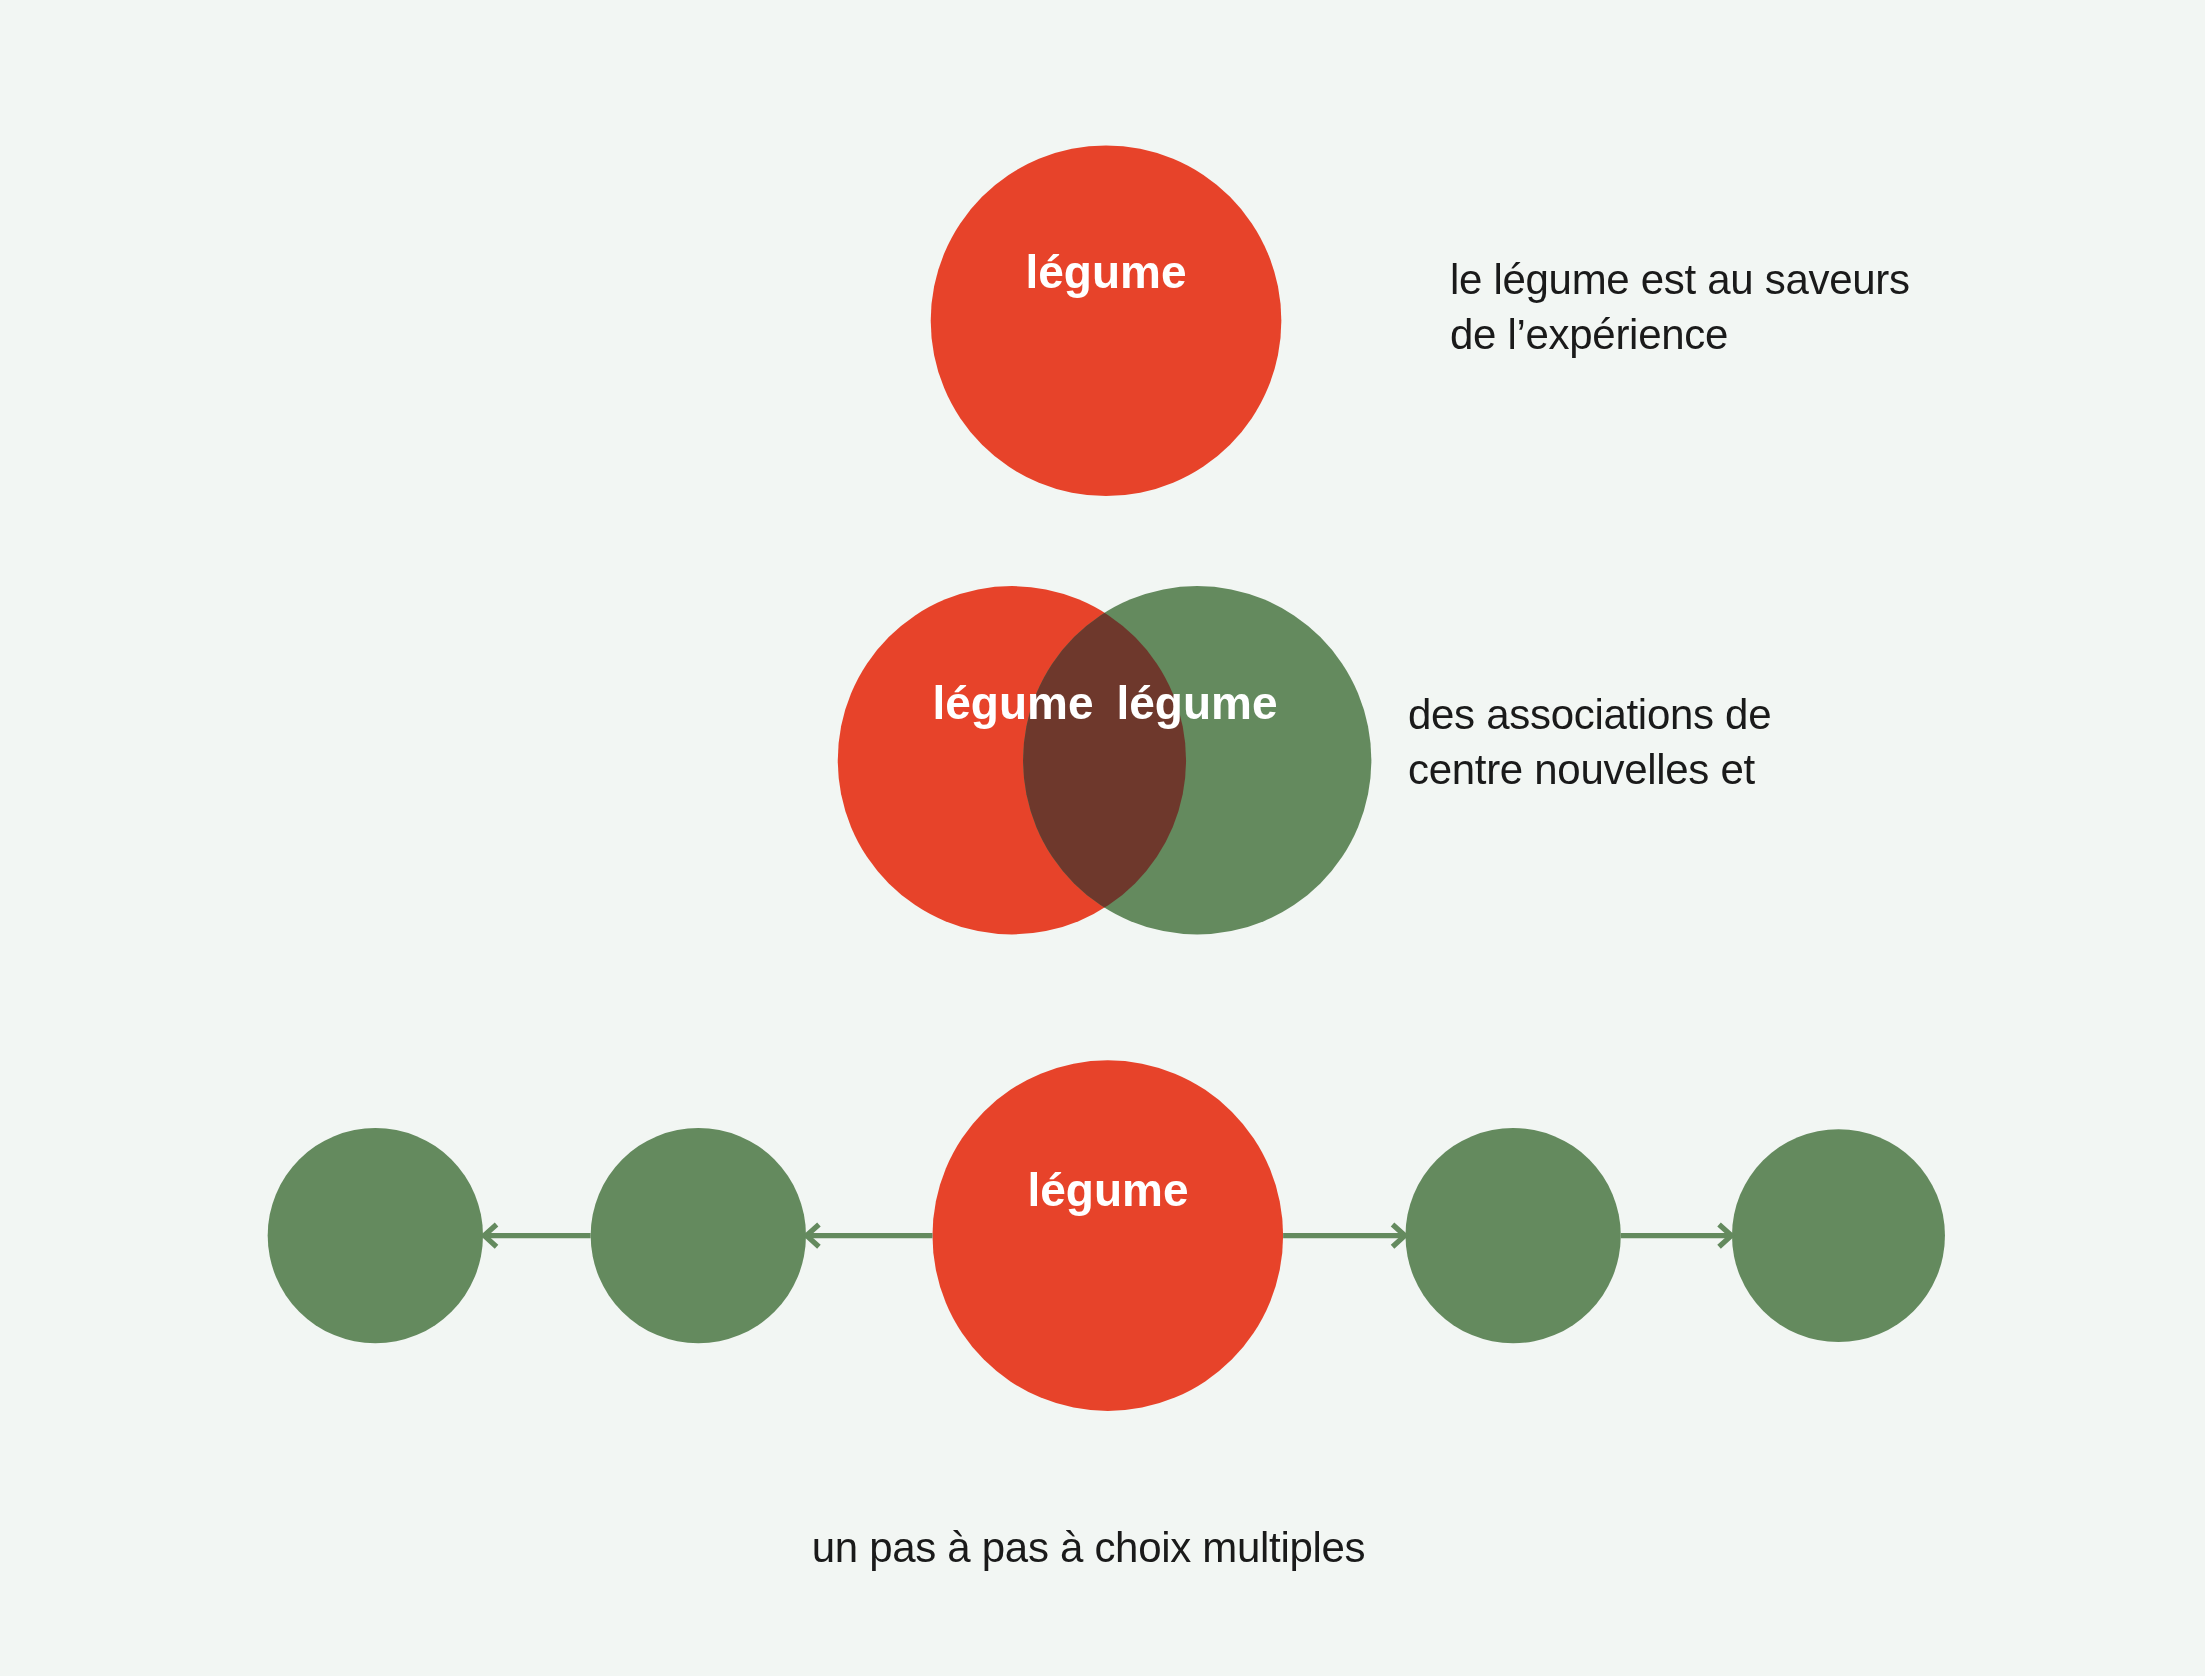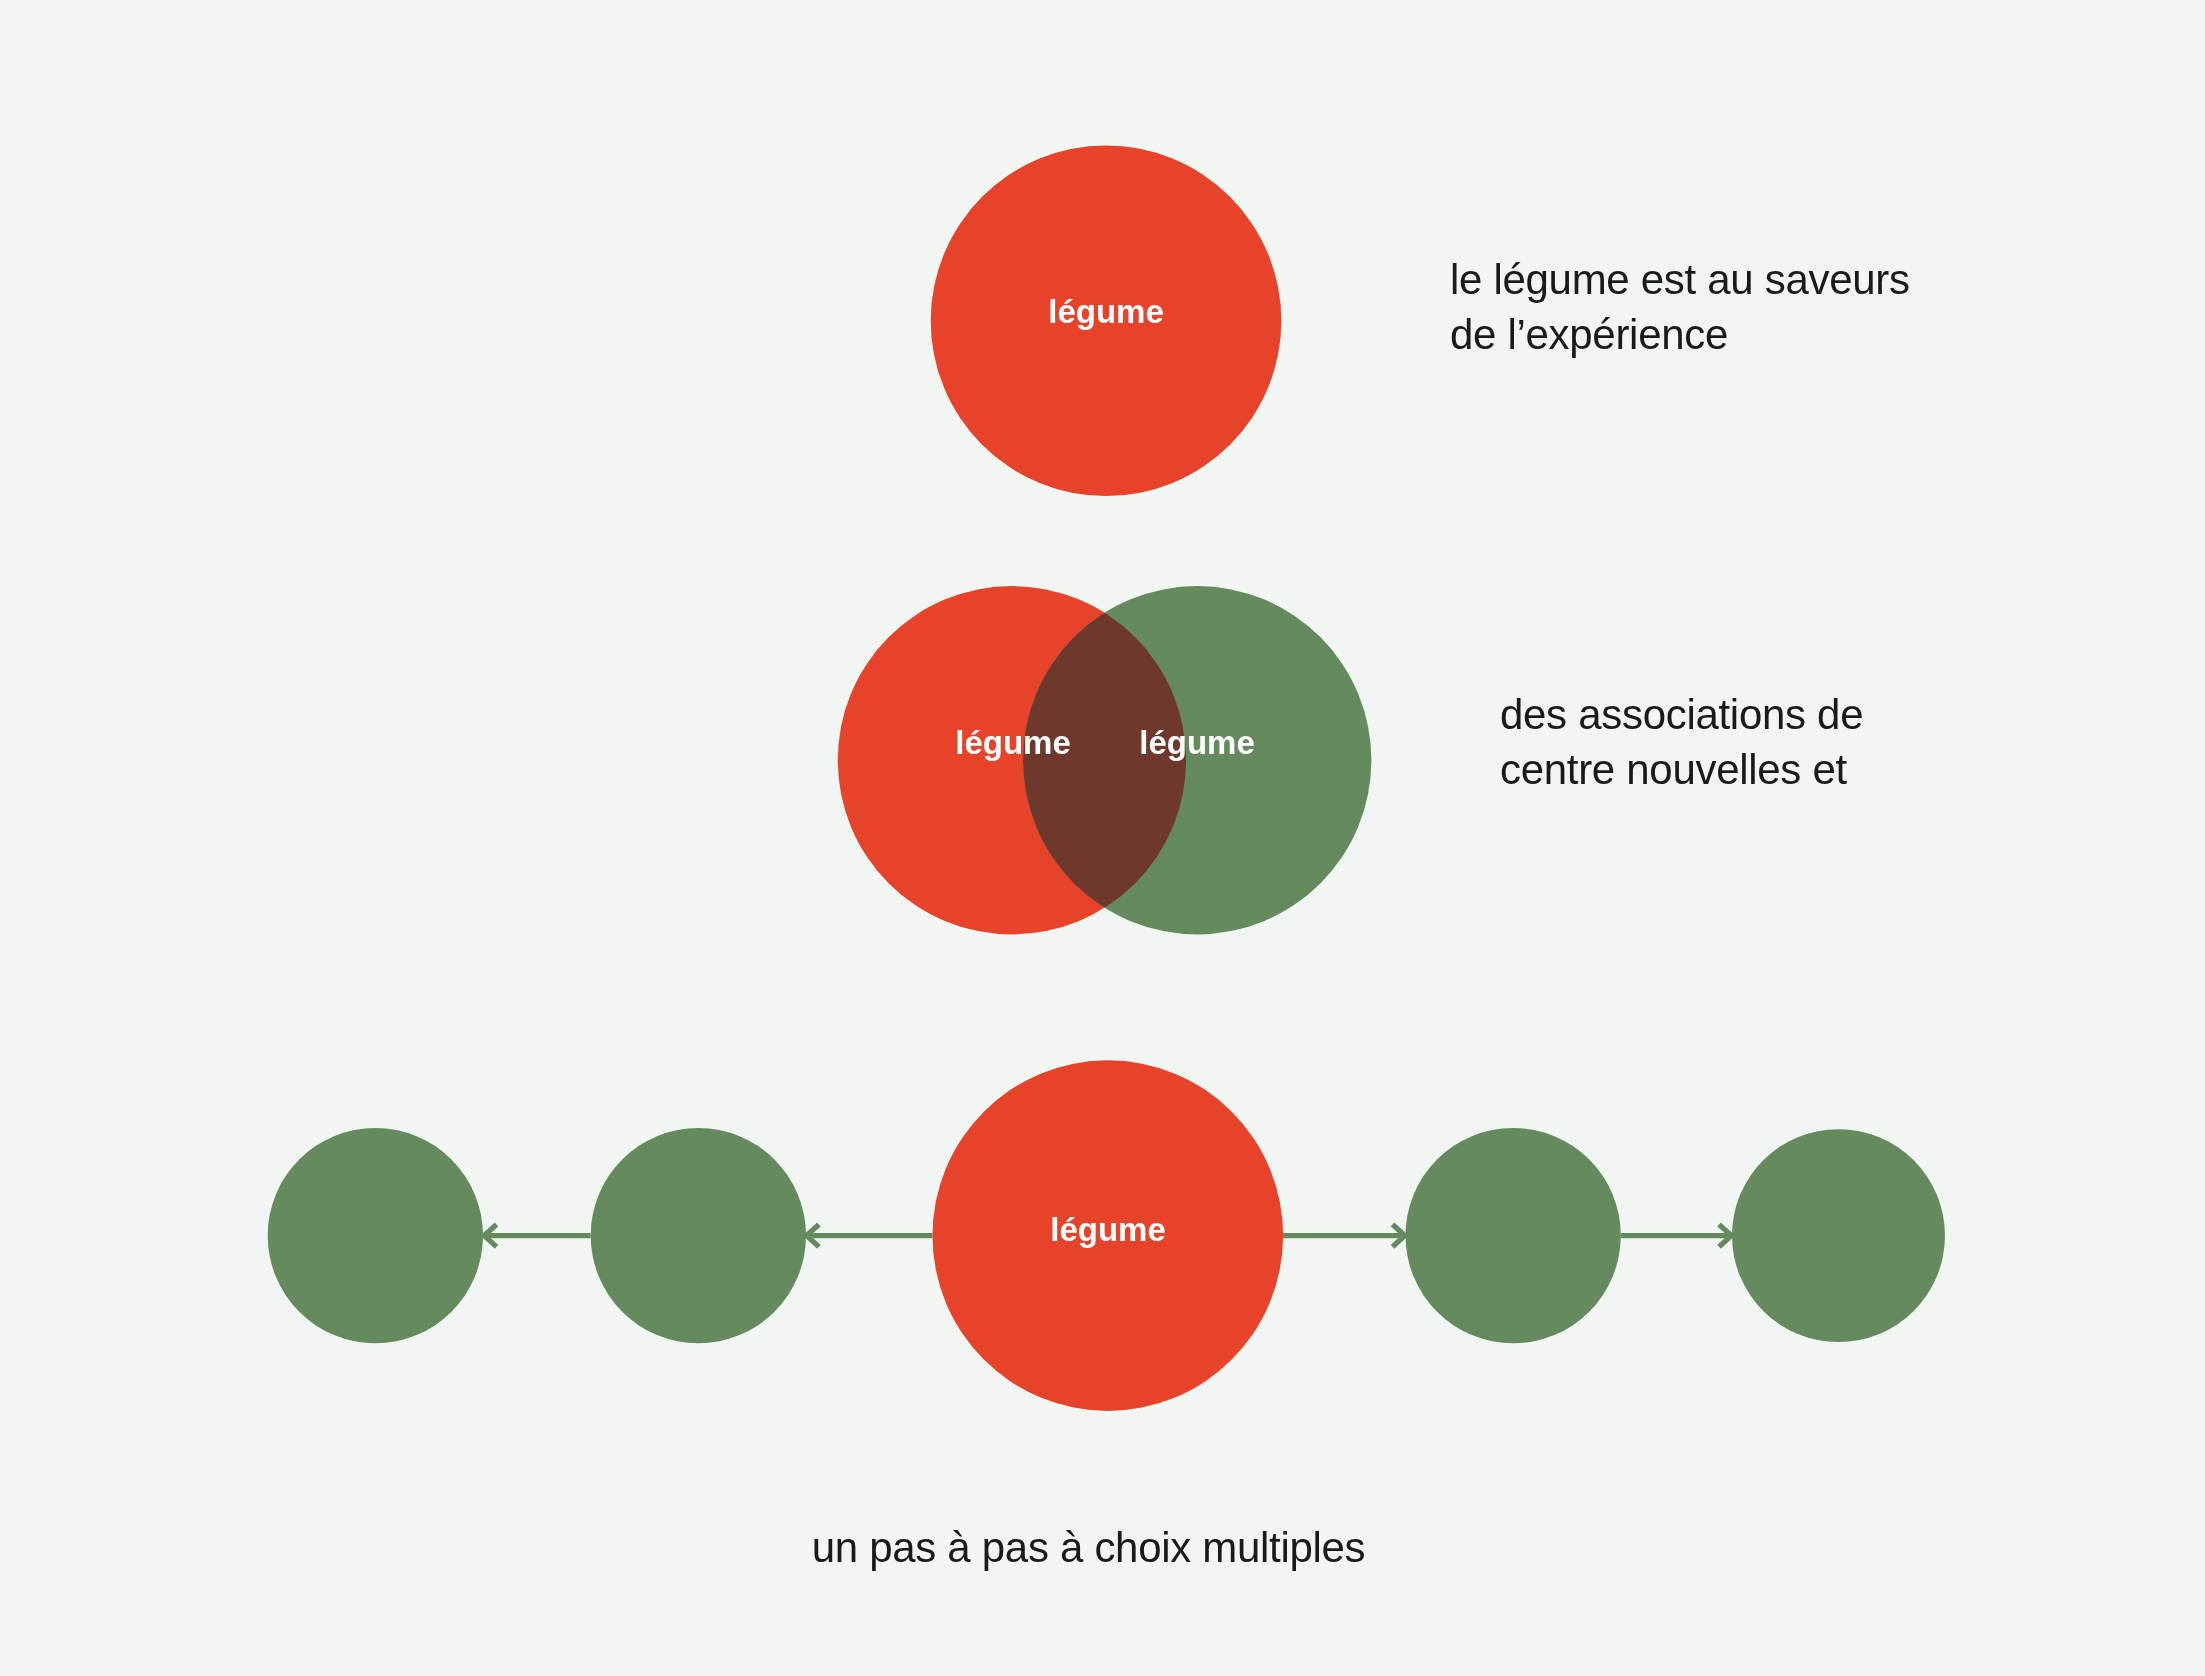--- a/index.html
+++ b/index.html
@@ -20,24 +20,23 @@
     stroke: var(--green);
     stroke-width: 9;
     fill: none;
     stroke-linecap: butt;
     stroke-linejoin: miter;
   }
   .circle-label {
     position:absolute;
     transform: translate(-50%,-50%);
     font-weight: 700;
-    font-size: 33px;
+    font-size: 46px;
     color: var(--label);
     white-space: nowrap;
-    margin-top: 40px;
   }
   .caption {
     position:absolute;
     font-size: 42px;
     line-height: 55px;
     color: var(--text);
     white-space: nowrap;
     letter-spacing: -0.3px;
   }
   .caption-center { text-align:center; }
@@ -91,21 +90,21 @@
   <div class="circle-label" style="left:1013px; top:703px;">légume</div>
   <div class="circle-label" style="left:1197px; top:703px;">légume</div>
 
   <div class="circle-label" style="left:1108px; top:1190px;">légume</div>
 
   <div class="caption" style="left:1450px; top:252px;">
     <div>le légume est au saveurs</div>
     <div>de l’expérience</div>
   </div>
 
-  <div class="caption" style="left:1500px; top:687px;">
+  <div class="caption" style="left:1408px; top:687px;">
     <div>des associations de</div>
     <div>centre nouvelles et</div>
   </div>
 
   <div class="caption caption-center" style="left:0; top:1484px; width:2177px;margin-top:36px;">un pas à pas à choix multiples</div>
 
 </div>
 
 
 </body></html>

